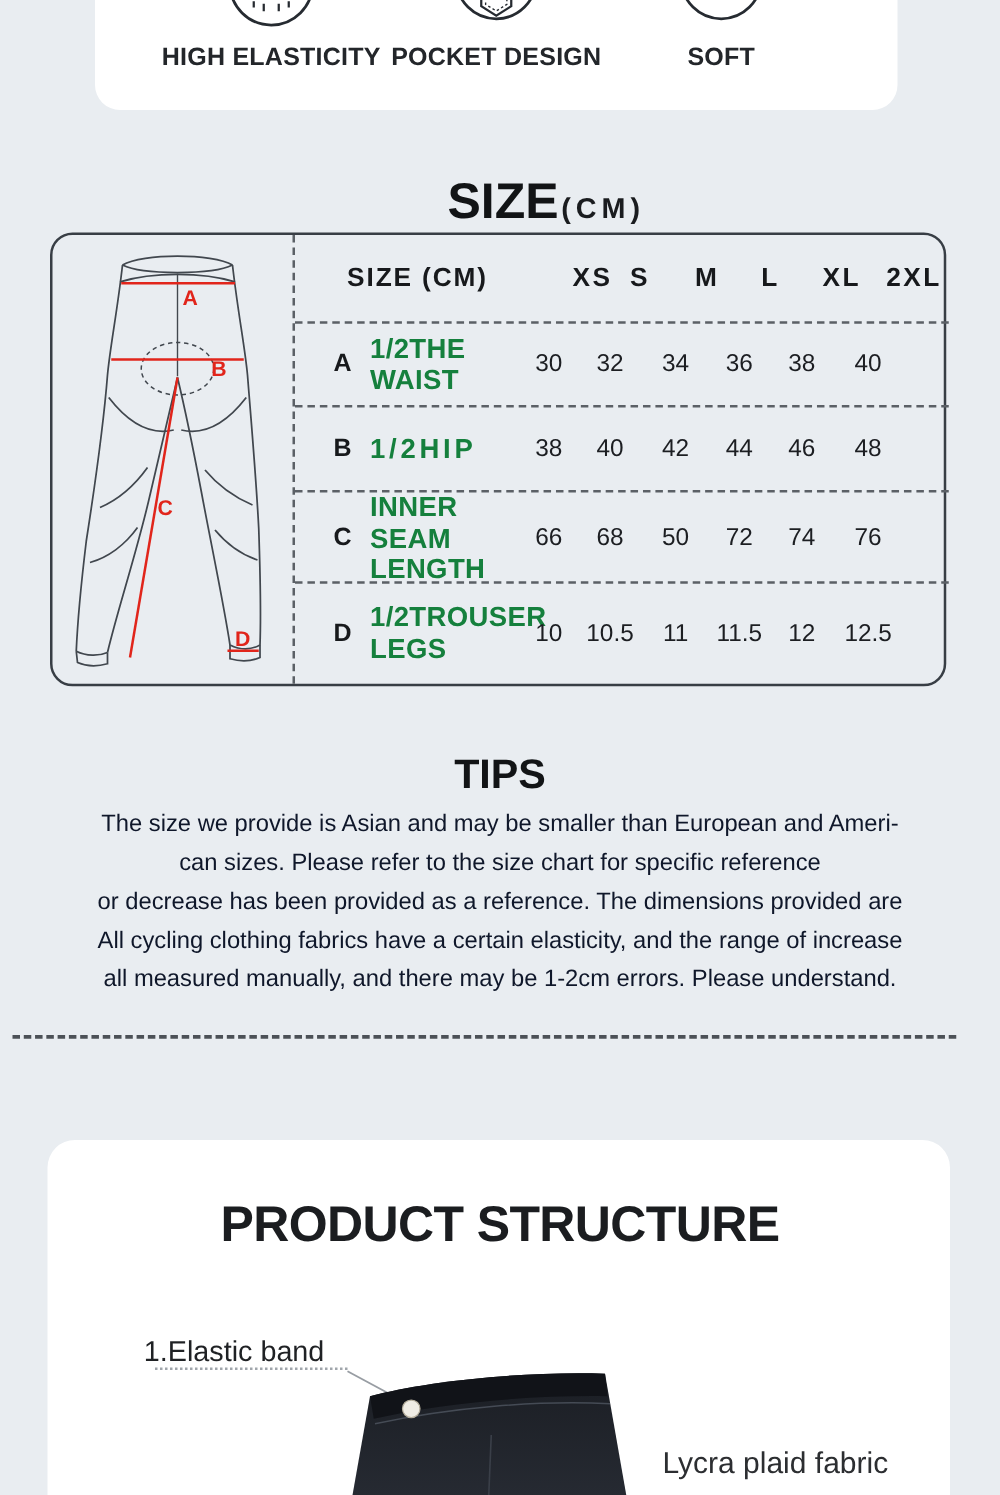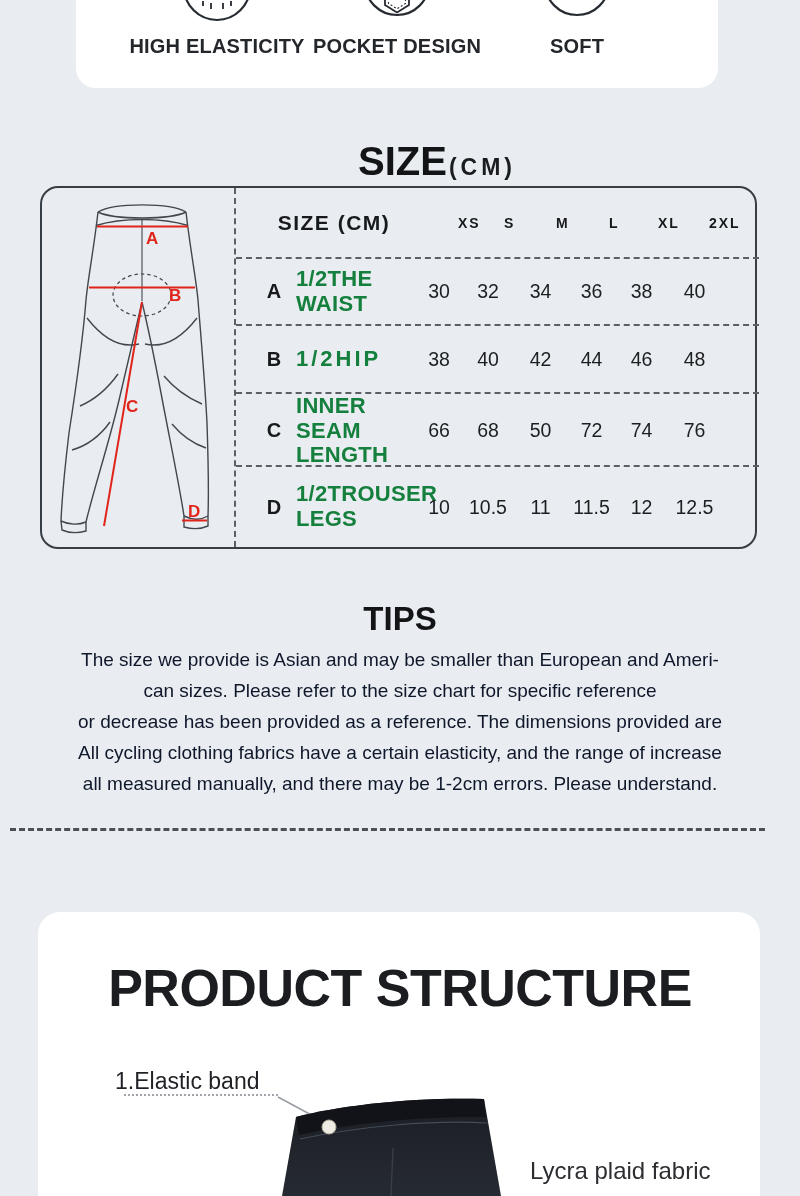--- a/index.html
+++ b/index.html
@@ -57,21 +57,21 @@
   .trow:last-child{border-bottom:none;}
   .trow.header{height:71px;}
   .trow.r0{height:67px;}
   .trow.r1{height:68px;}
   .trow.r2{height:73px;}
   .trow.r3{height:80px;}
   .corner-label{
     grid-column:1/3;text-align:center;font-size:21px;font-weight:bold;
     letter-spacing:1.5px;color:#17191c;
   }
-  .col-head{text-align:center;font-size:14px;font-weight:bold;letter-spacing:2px;color:#17191c;margin-left:42px;}
+  .col-head{text-align:center;font-size:21px;font-weight:bold;letter-spacing:2px;color:#17191c;margin-left:42px;}
   .cell-key{text-align:center;font-size:20px;font-weight:bold;color:#17191c;}
   .cell-name{font-size:22px;font-weight:bold;line-height:1.12;letter-spacing:.3px;color:#15803d;}
   .trow.r1 .cell-name{letter-spacing:3px;}
   .cell-val{text-align:center;font-size:19.5px;color:#1c1e22;}
 
   
   .tips-title{
     position:absolute;left:0;top:600px;width:800px;text-align:center;
     font-size:33px;font-weight:900;color:#121416;margin:0;
   }
@@ -84,21 +84,21 @@
     border-top:3px dashed #4c5157;
   }
 
   
   .bottom-card{
     position:absolute;left:38px;top:912px;width:722px;height:284px;
     background:#ffffff;border-radius:22px 22px 0 0;
   }
   .ps-title{
     position:absolute;left:0;top:958px;width:800px;text-align:center;
-    font-size:52px;font-weight:900;letter-spacing:-0.5px;color:#1b1d20;margin:0;
+    font-size:40px;font-weight:900;letter-spacing:-0.5px;color:#1b1d20;margin:0;
   }
   .callout-1{
     position:absolute;left:115px;top:1068px;
     font-size:23px;color:#1f2124;white-space:nowrap;
   }
   .leader-dotted{
     position:absolute;left:124px;top:1094px;width:154px;height:0;
     border-top:2px dotted #a0a5ab;
   }
   .leader-diagonal{position:absolute;left:277px;top:1093px;}

